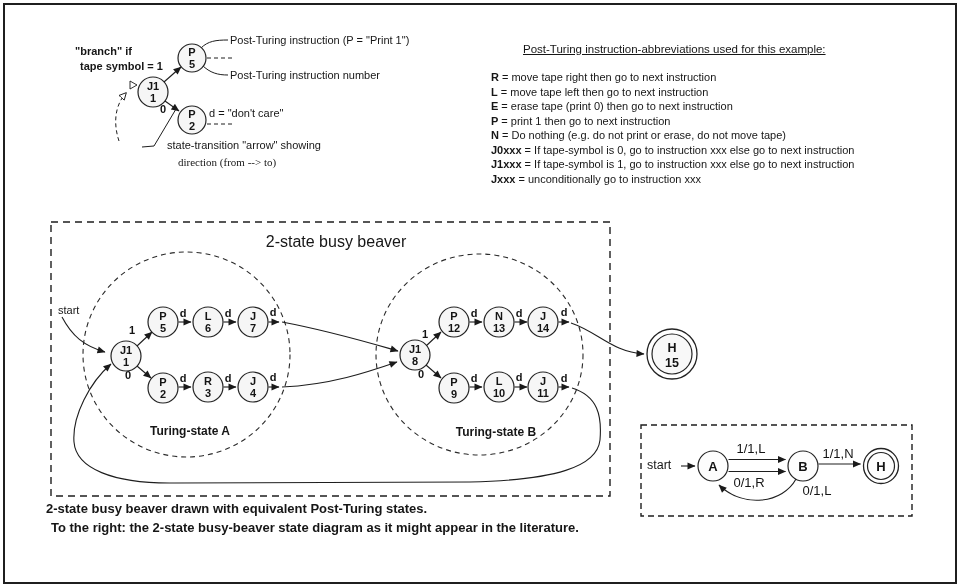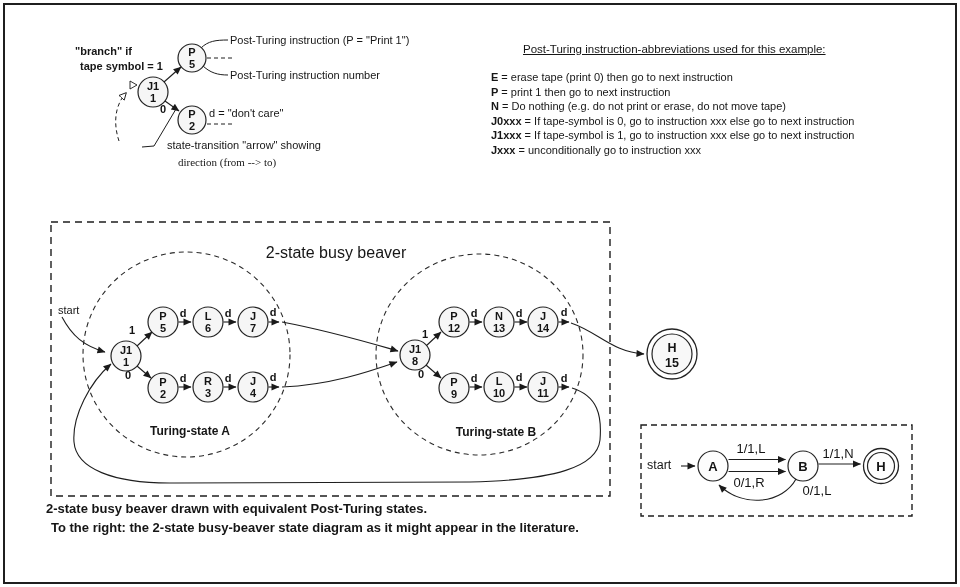--- a/index.html
+++ b/index.html
@@ -230,29 +230,31 @@
   <div class="txt t11 b" style="left:75px;top:45px;">"branch" if</div>
   <div class="txt t11 b" style="left:80px;top:60px;">tape symbol = 1</div>
   <div class="txt t11" style="left:230px;top:34px;">Post-Turing instruction (P = "Print 1")</div>
   <div class="txt t11" style="left:230px;top:69px;">Post-Turing instruction number</div>
   <div class="txt t11" style="left:209px;top:107px;">d = "don't care"</div>
   <div class="txt t11" style="left:167px;top:139px;">state-transition "arrow" showing</div>
   <div class="txt t11" style="left:178px;top:156px;font-family:Liberation Serif, serif;">direction (from --&gt; to)</div>
 
   <div class="txt underline" style="left:484px;top:43px;font-size:11.5px;">Post-Turing instruction-abbreviations used for this example:</div>
   <div class="txt abbr-list" style="left:491px;top:70px;">
+    <div><b>R</b><span>= move tape right then go to next instruction</span></div>
+    <div><b>L</b><span>= move tape left then go to next instruction</span></div>
     <div><b>E</b><span>= erase tape (print 0) then go to next instruction</span></div>
     <div><b>P</b><span>= print 1 then go to next instruction</span></div>
     <div><b>N</b><span>= Do nothing (e.g. do not print or erase, do not move tape)</span></div>
     <div><b>J0xxx</b><span>= If tape-symbol is 0, go to instruction xxx else go to next instruction</span></div>
     <div><b>J1xxx</b><span>= If tape-symbol is 1, go to instruction xxx else go to next instruction</span></div>
     <div><b>Jxxx</b><span>= unconditionally go to instruction xxx</span></div>
   </div>
 
-  <div class="txt center" style="left:250px;top:233px;width:172px;font-size:16px;margin-top:11px;">2-state busy beaver</div>
+  <div class="txt center" style="left:250px;top:233px;width:172px;font-size:16px;">2-state busy beaver</div>
   <div class="txt t11" style="left:58px;top:304px;">start</div>
   <div class="txt b center" style="left:142px;top:424px;width:96px;font-size:12px;text-align:center;">Turing-state A</div>
   <div class="txt b center" style="left:433px;top:425px;width:96px;font-size:12px;margin-left:15px;">Turing-state B</div>
 
   <div class="txt" style="left:647px;top:458px;font-size:12.5px;">start</div>
 
   <div class="txt b" style="left:46px;top:501px;font-size:13px;">2-state busy beaver drawn with equivalent Post-Turing states.</div>
   <div class="txt b" style="left:51px;top:520px;font-size:13px;">To the right: the 2-state busy-beaver state diagram as it might appear in the literature.</div>
 </div>
 

